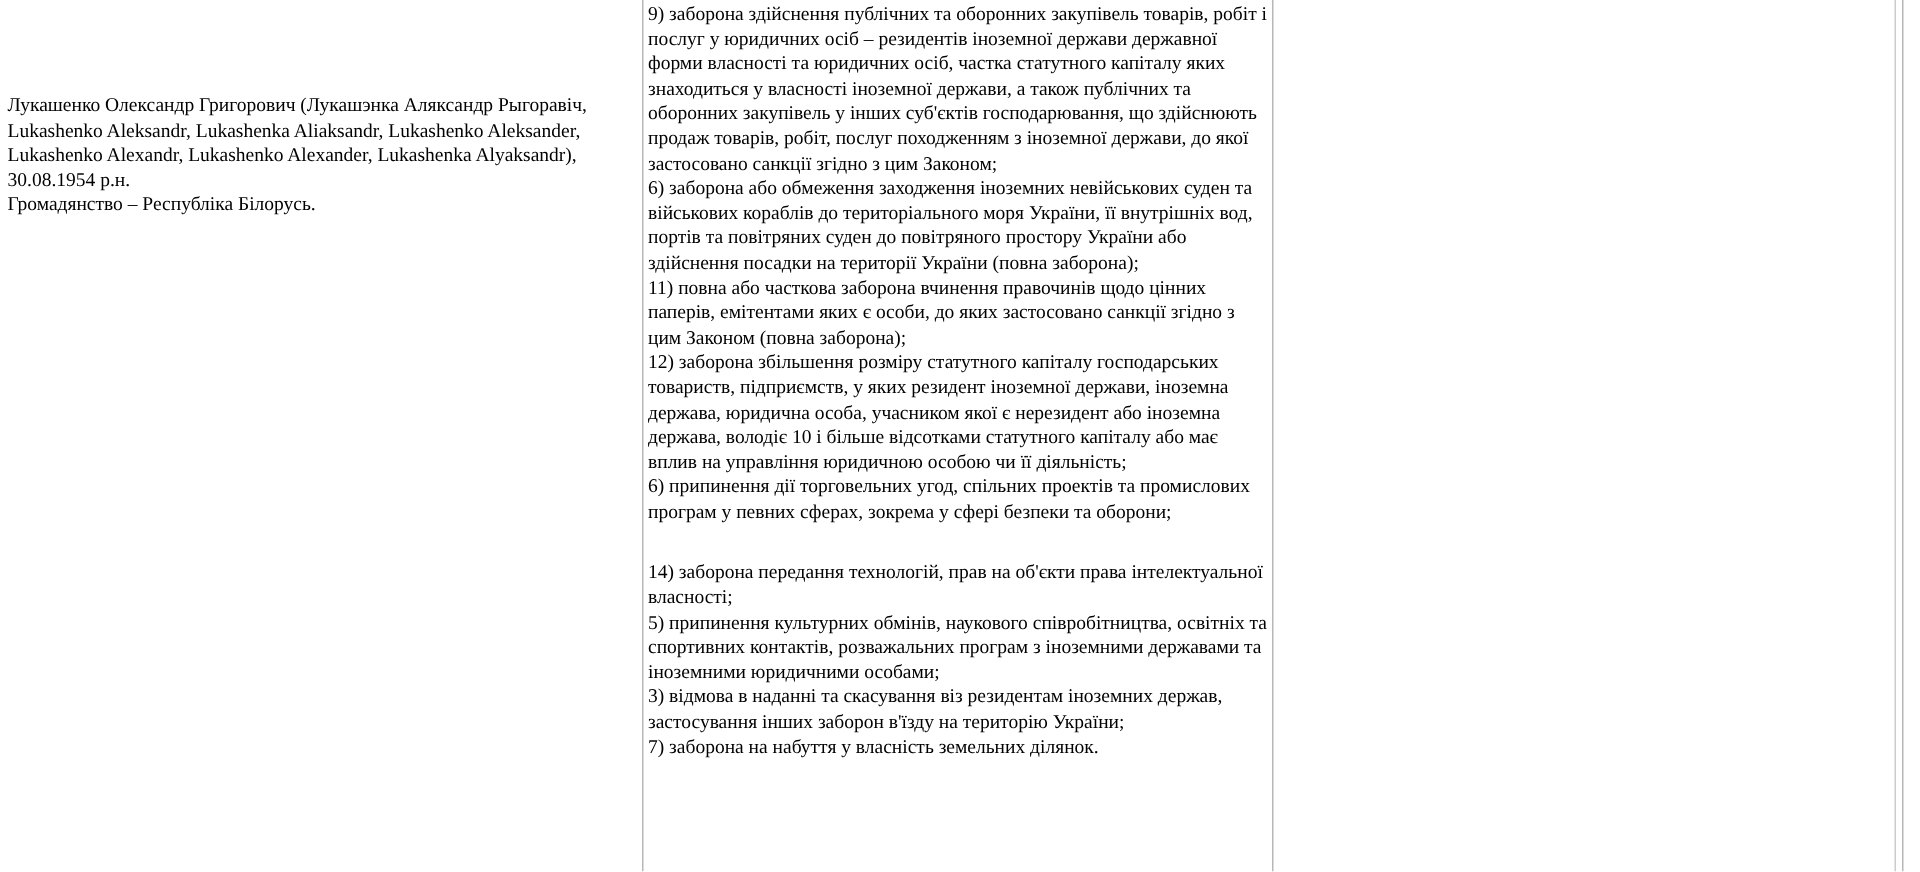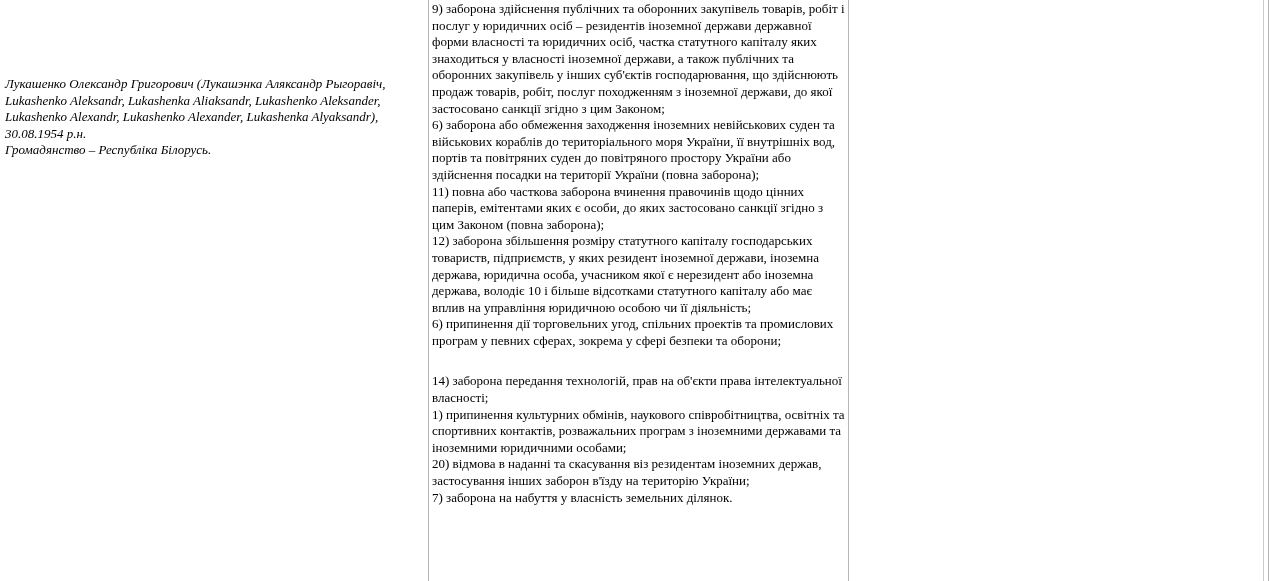--- a/index.html
+++ b/index.html
@@ -30,23 +30,22 @@
   .vrule-4 { left: 1268px; }
   .cell {
     position: absolute;
     font-size: 13px;
     line-height: 16.6px;
     color: #000000;
   }
   .cell p { margin: 0; }
   .cell-person {
     left: 5px;
-    top: 76px;
+    top: 62px;
     width: 418px;
-    font-style: italic;
   }
   .cell-sanctions {
     left: 432px;
     top: 1px;
     width: 413px;
   }
   .cell-sanctions p.gap-before {
     margin-top: 24px;
     font-family: Liberation Serif, serif;
   }
@@ -71,19 +70,19 @@
     <p>Громадянство – Республіка Білорусь.</p>
   </div>
 
   <div class="cell cell-sanctions">
     <p>9) заборона здійснення публічних та оборонних закупівель товарів, робіт і послуг у юридичних осіб – резидентів іноземної держави державної форми власності та юридичних осіб, частка статутного капіталу яких знаходиться у власності іноземної держави, а також публічних та оборонних закупівель у інших суб'єктів господарювання, що здійснюють продаж товарів, робіт, послуг походженням з іноземної держави, до якої застосовано санкції згідно з цим Законом;</p>
     <p>6) заборона або обмеження заходження іноземних невійськових суден та військових кораблів до територіального моря України, її внутрішніх вод, портів та повітряних суден до повітряного простору України або здійснення посадки на території України (повна заборона);</p>
     <p>11) повна або часткова заборона вчинення правочинів щодо цінних паперів, емітентами яких є особи, до яких застосовано санкції згідно з цим Законом (повна заборона);</p>
     <p>12) заборона збільшення розміру статутного капіталу господарських товариств, підприємств, у яких резидент іноземної держави, іноземна держава, юридична особа, учасником якої є нерезидент або іноземна держава, володіє 10 і більше відсотками статутного капіталу або має вплив на управління юридичною особою чи її діяльність;</p>
     <p>6) припинення дії торговельних угод, спільних проектів та промислових програм у певних сферах, зокрема у сфері безпеки та оборони;</p>
     <p class="gap-before">14) заборона передання технологій, прав на об'єкти права інтелектуальної власності;</p>
-    <p>1) припинення культурних обмінів, наукового співробітництва, освітніх та спортивних контактів, розважальних програм з іноземними державами та іноземними юридичними особами;</p>
-    <p>20) відмова в наданні та скасування віз резидентам іноземних держав, застосування інших заборон в'їзду на територію України;</p>
+    <p>5) припинення культурних обмінів, наукового співробітництва, освітніх та спортивних контактів, розважальних програм з іноземними державами та іноземними юридичними особами;</p>
+    <p>3) відмова в наданні та скасування віз резидентам іноземних держав, застосування інших заборон в'їзду на територію України;</p>
     <p>7) заборона на набуття у власність земельних ділянок.</p>
   </div>
 
 
 </div>
 
 </body></html>

